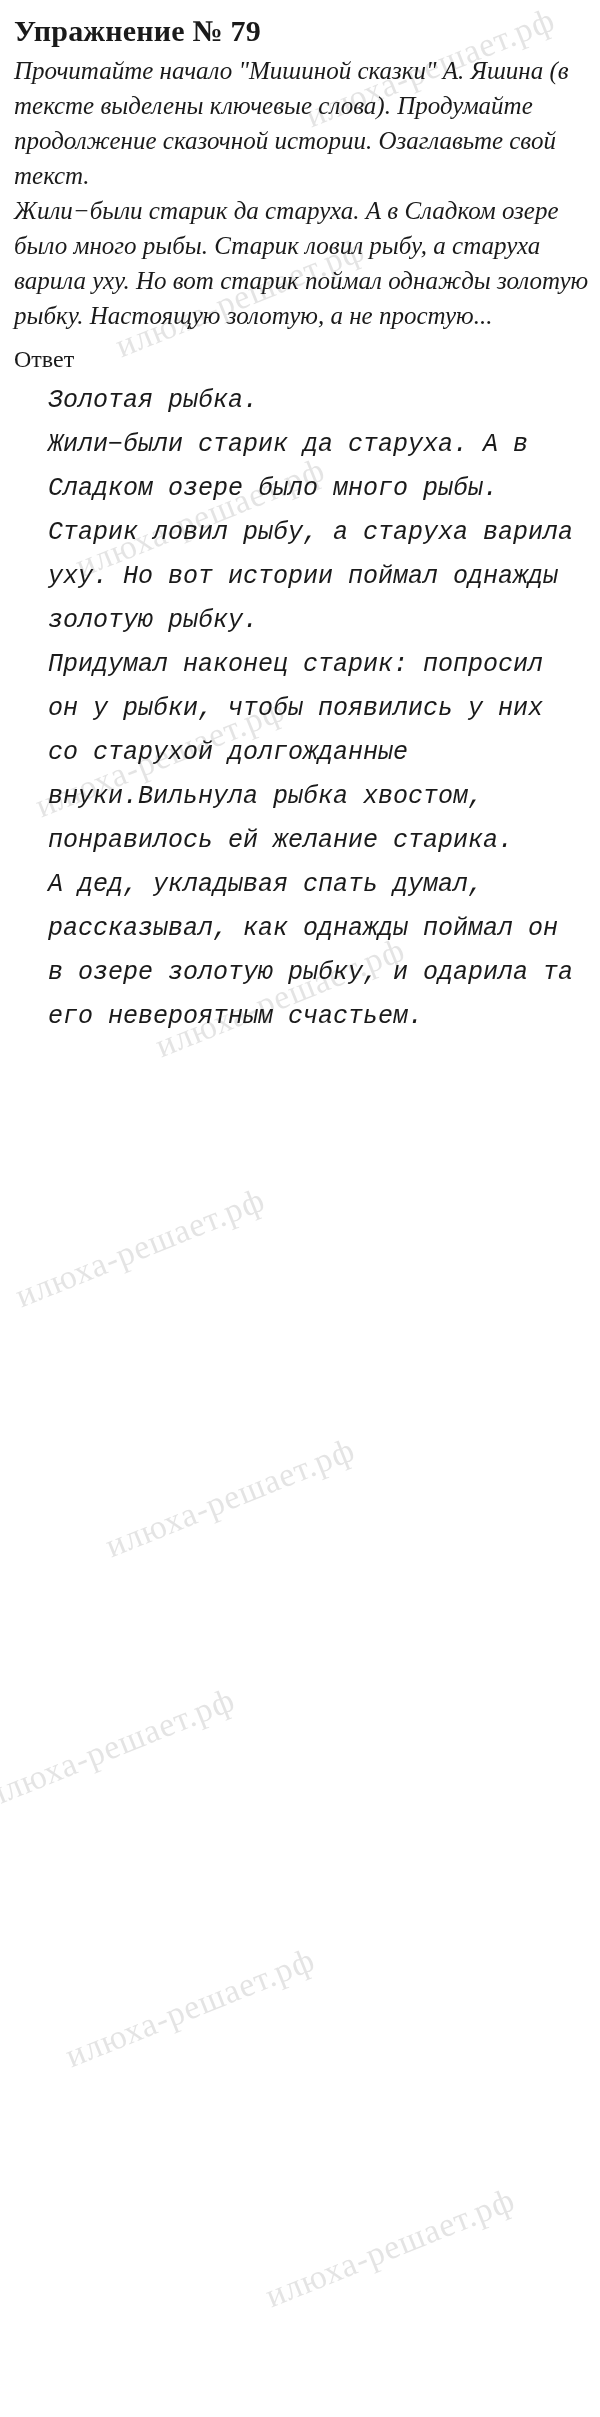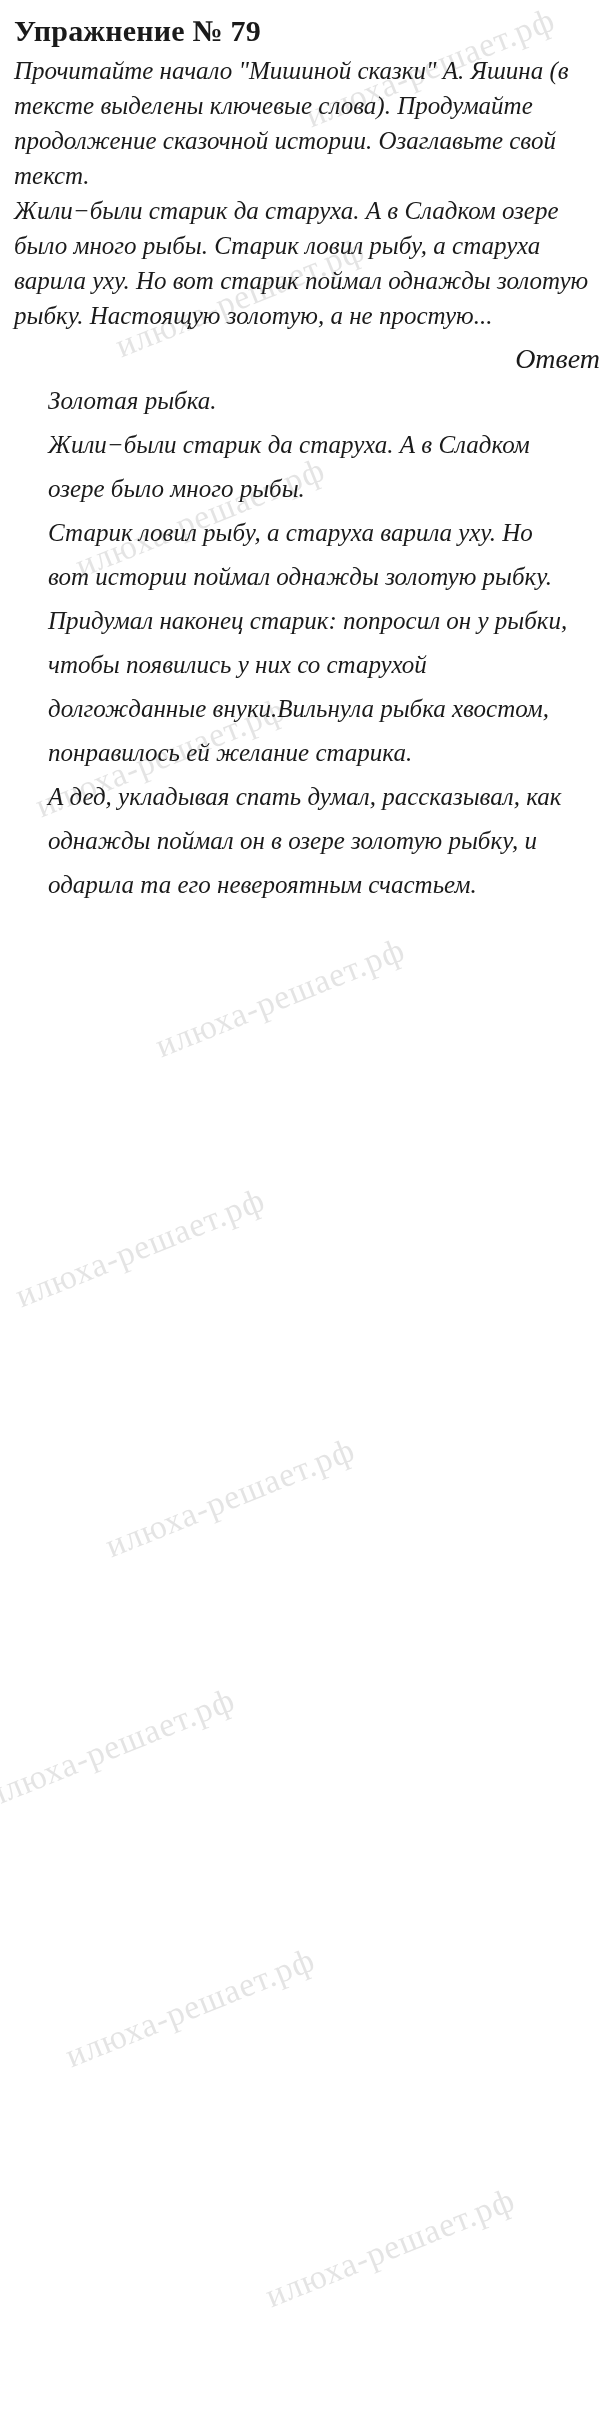--- a/index.html
+++ b/index.html
@@ -34,28 +34,27 @@
   .task-block {
     padding: 0 10px 0 14px;
   }
   .task-line {
     font-style: italic;
     font-size: 25px;
     line-height: 35px;
     white-space: pre-wrap;
   }
   .answer-label {
-    font-style: italic;
-    font-size: 28px;
+    font-size: 24px;
     line-height: 40px;
     padding: 6px 0 0 14px;
-    text-align: right;
   }
   .answer-block {
     padding: 0 26px 30px 48px;
+    font-family: Liberation Mono, monospace;
   }
   .ans-par {
     font-style: italic;
     font-size: 25px;
     line-height: 44px;
     white-space: pre-wrap;
     margin: 0;
   }
   
   .watermarks {

